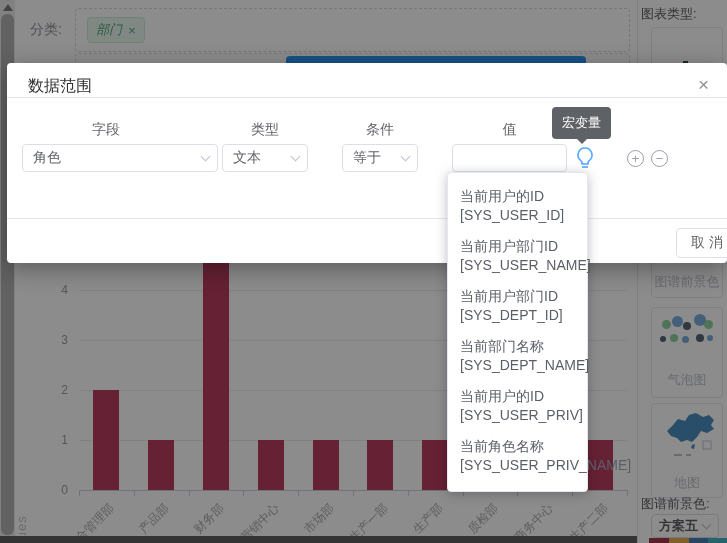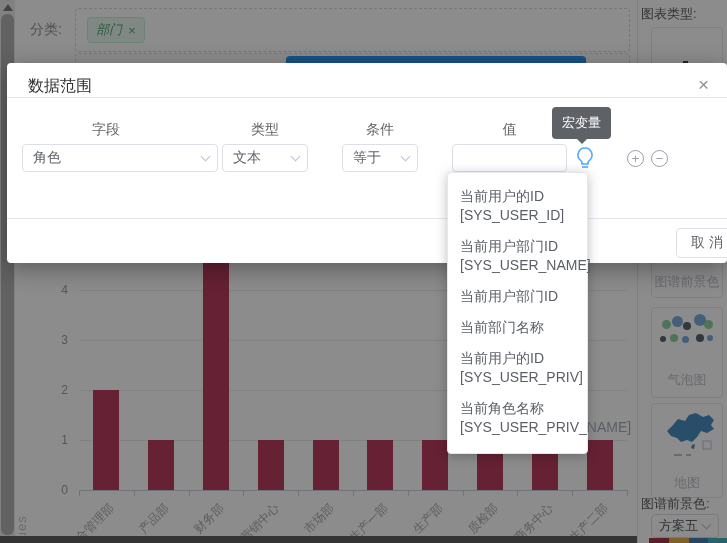--- a/index.html
+++ b/index.html
@@ -42,21 +42,21 @@
 
   
   .sidebar { position:absolute; left:637px; top:0; width:90px; height:543px; background:#fff; border-left:1px solid #e4e7ed; }
   .sb-label { position:absolute; left:3px; font-size:13px; color:#606266; }
   .sb-card { position:absolute; left:13px; width:72px; border:1px solid #e4e7ed; border-radius:4px; background:#fff; }
   .sb-card-label { position:absolute; left:0; right:0; text-align:center; font-size:13px; color:#c0c4cc; }
   .mini-bar { position:absolute; bottom:10px; width:5px; }
   .bubble { position:absolute; border-radius:50%; }
   .map-dash { position:absolute; height:2px; background:#c0c4cc; }
   .sb-select { position:absolute; left:13px; top:514px; width:68px; height:24px; border:1px solid #dcdfe6;
-    border-radius:4px; font-size:13px; color:#606266; display:flex; align-items:center; padding-left:7px; background:#fff; }
+    border-radius:4px; font-size:13px; color:#606266; display:flex; align-items:center; padding-left:7px; background:#fff;font-weight:bold; }
   .color-strip { position:absolute; left:11px; top:538px; width:79px; height:5px; display:flex; }
   .color-strip div { flex:1; height:5px; }
 
   .chev { display:inline-block; width:7px; height:7px; border-right:1px solid #c0c4cc; border-bottom:1px solid #c0c4cc;
     transform:rotate(45deg); margin-left:auto; margin-right:8px; margin-top:-3px; }
 
   
   .overlay { position:absolute; inset:0; background:rgba(0,0,0,0.45); z-index:10; }
 
   
@@ -265,23 +265,25 @@
   <div class="macro-item">
     <div class="m-name">当前用户的ID</div>
     <div class="m-code">[SYS_USER_ID]</div>
   </div>
   <div class="macro-item">
     <div class="m-name">当前用户部门ID</div>
     <div class="m-code">[SYS_USER_NAME]</div>
   </div>
   <div class="macro-item">
     <div class="m-name">当前用户部门ID</div>
+    <div class="m-code">[SYS_DEPT_ID]</div>
   </div>
   <div class="macro-item">
     <div class="m-name">当前部门名称</div>
+    <div class="m-code">[SYS_DEPT_NAME]</div>
   </div>
   <div class="macro-item">
     <div class="m-name">当前用户的ID</div>
     <div class="m-code">[SYS_USER_PRIV]</div>
   </div>
   <div class="macro-item">
     <div class="m-name">当前角色名称</div>
     <div class="m-code">[SYS_USER_PRIV_NAME]</div>
   </div>
 </div>

